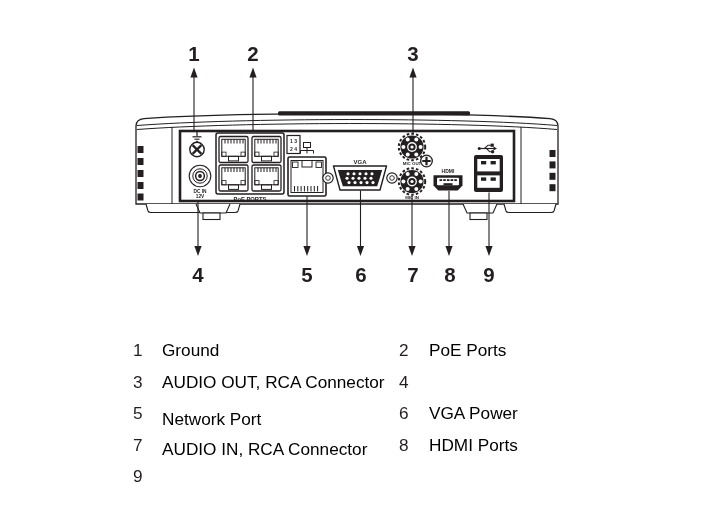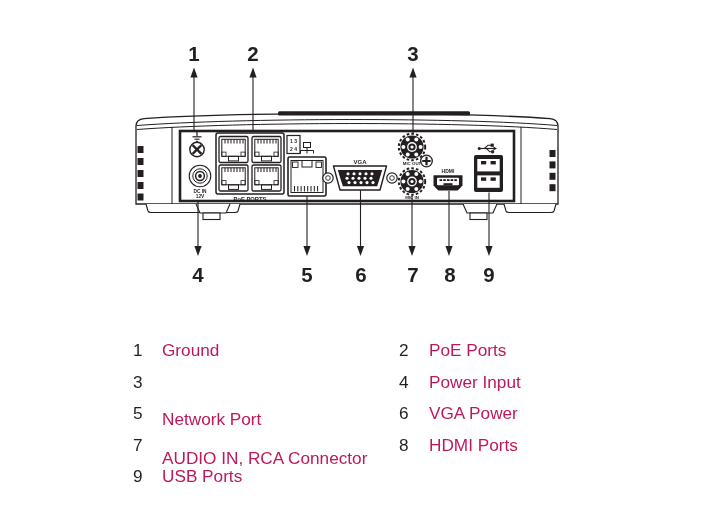--- a/index.html
+++ b/index.html
@@ -5,21 +5,21 @@
   html,body{margin:0;padding:0;background:#ffffff;}
   .page{
     position:relative;width:714px;height:528px;background:#ffffff;
     font-family:"Liberation Sans", sans-serif;color:#231f20;overflow:hidden;
   }
   .diagram-svg{position:absolute;left:0;top:0;}
   .callout-num{font-family:"Liberation Sans",sans-serif;font-size:20.5px;font-weight:bold;fill:#231f20;text-anchor:middle;}
   .port-label{font-family:"Liberation Sans",sans-serif;font-weight:bold;fill:#231f20;text-anchor:middle;}
   .legend{position:absolute;left:0;top:0;width:714px;height:528px;pointer-events:none;}
   .legend-item-num{position:absolute;font-size:17.2px;line-height:25px;color:#231f20;}
-  .legend-item-label{position:absolute;font-size:17.2px;line-height:25px;color:#be185d;white-space:nowrap;}
+  .legend-item-label{position:absolute;font-size:17.2px;line-height:25px;color:#000000;white-space:nowrap;}
 </style>
 </head>
 <body>
 
 <div class="page">
 
   <svg class="diagram-svg" width="714" height="330" viewBox="0 0 714 330">
 
     <defs>
 
@@ -242,30 +242,29 @@
   </svg>
 
   <div class="legend">
 
     <span class="legend-item-num" style="left:133px;top:338px">1</span>
     <span class="legend-item-label" style="left:162px;top:338px">Ground</span>
     <span class="legend-item-num" style="left:399px;top:338px">2</span>
     <span class="legend-item-label" style="left:429px;top:338px">PoE Ports</span>
 
     <span class="legend-item-num" style="left:133px;top:369.5px">3</span>
+    <span class="legend-item-label" style="left:162px;top:369.5px">AUDIO OUT, RCA Connector</span>
     <span class="legend-item-num" style="left:399px;top:369.5px">4</span>
-    <span class="legend-item-label" style="left:429px;top:369.5px">Power Input</span>
 
     <span class="legend-item-num" style="left:133px;top:401px">5</span>
     <span class="legend-item-label" style="left:162px;top:407px">Network Port</span>
     <span class="legend-item-num" style="left:399px;top:401px">6</span>
     <span class="legend-item-label" style="left:429px;top:401px">VGA Power</span>
 
     <span class="legend-item-num" style="left:133px;top:432.5px">7</span>
-    <span class="legend-item-label" style="left:162px;top:446px">AUDIO IN, RCA Connector</span>
+    <span class="legend-item-label" style="left:162px;top:437px">AUDIO IN, RCA Connector</span>
     <span class="legend-item-num" style="left:399px;top:432.5px">8</span>
     <span class="legend-item-label" style="left:429px;top:432.5px">HDMI Ports</span>
 
     <span class="legend-item-num" style="left:133px;top:464px">9</span>
-    <span class="legend-item-label" style="left:162px;top:464px">USB Ports</span>
   </div>
 
 </div>
 
 </body></html>

